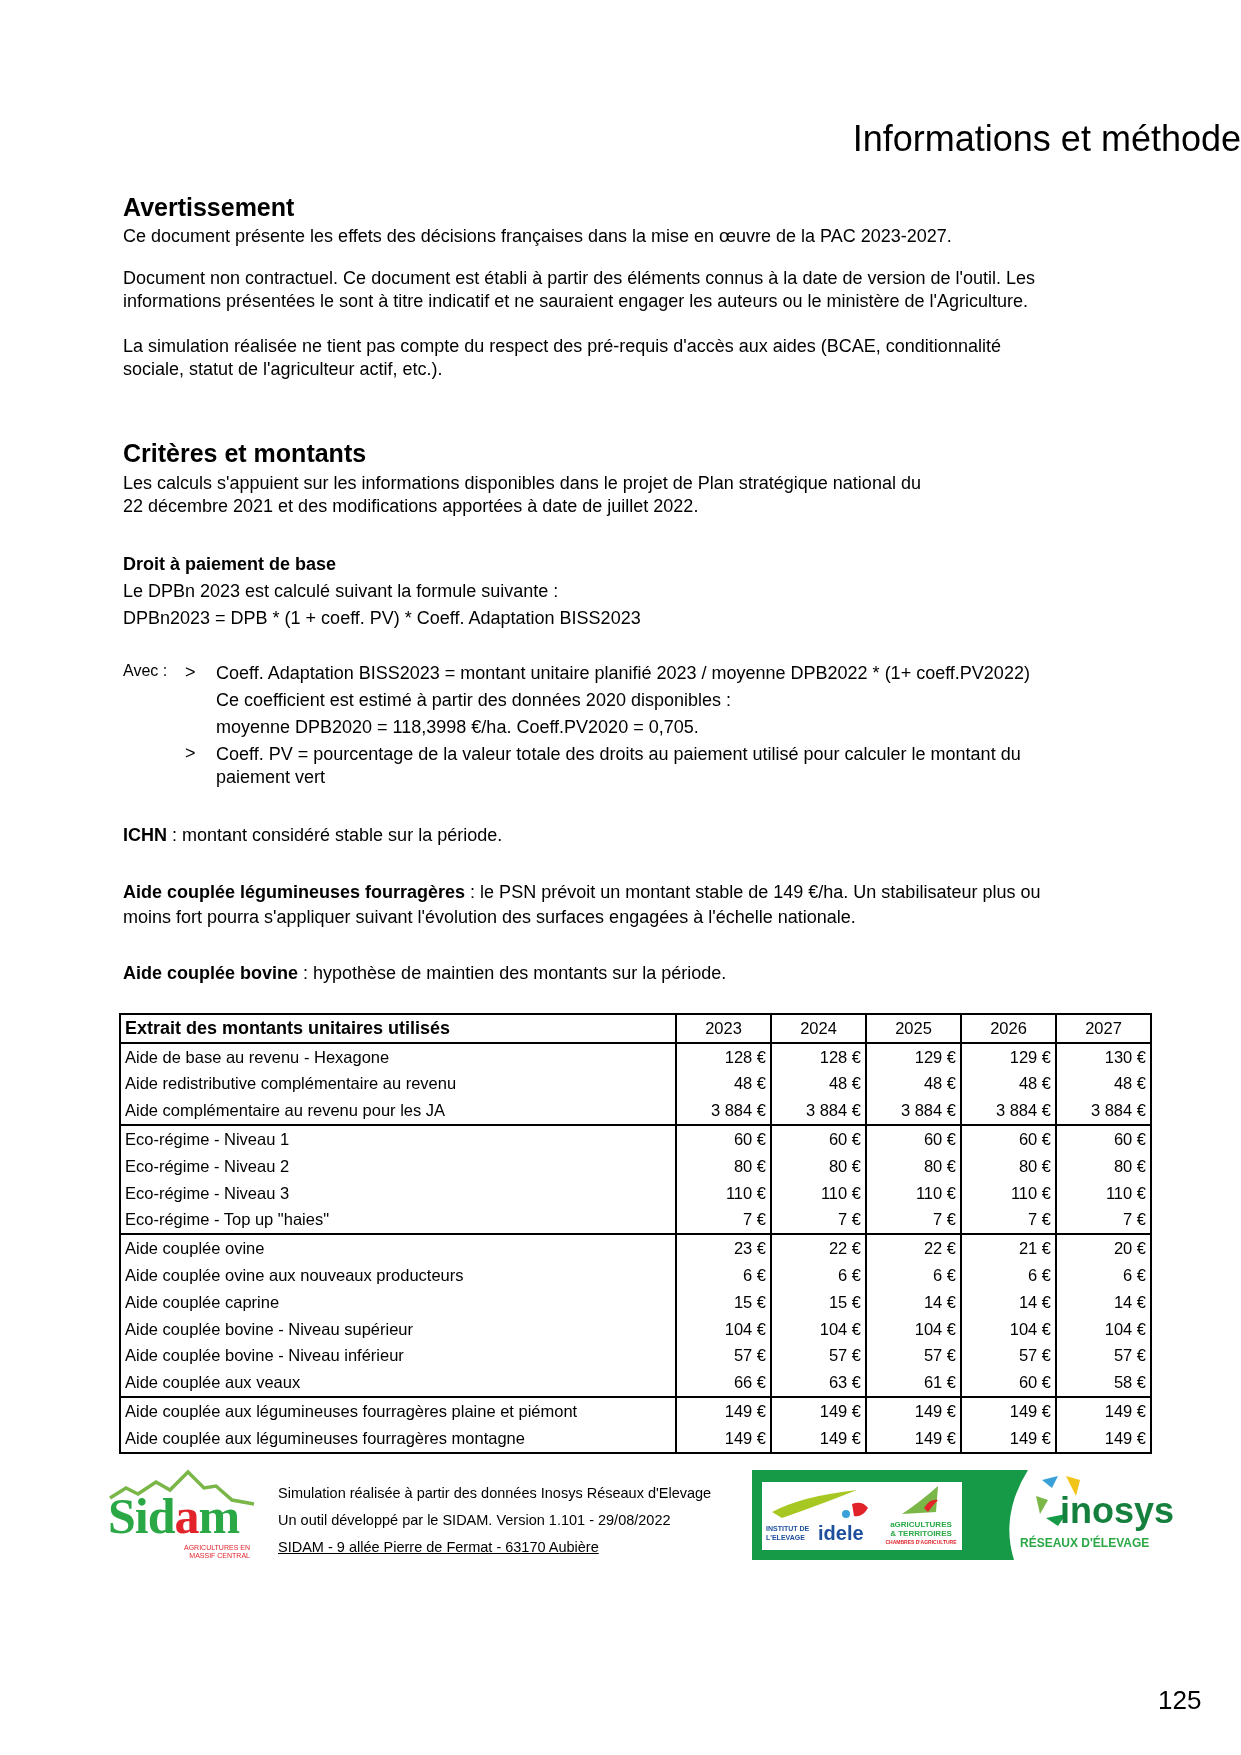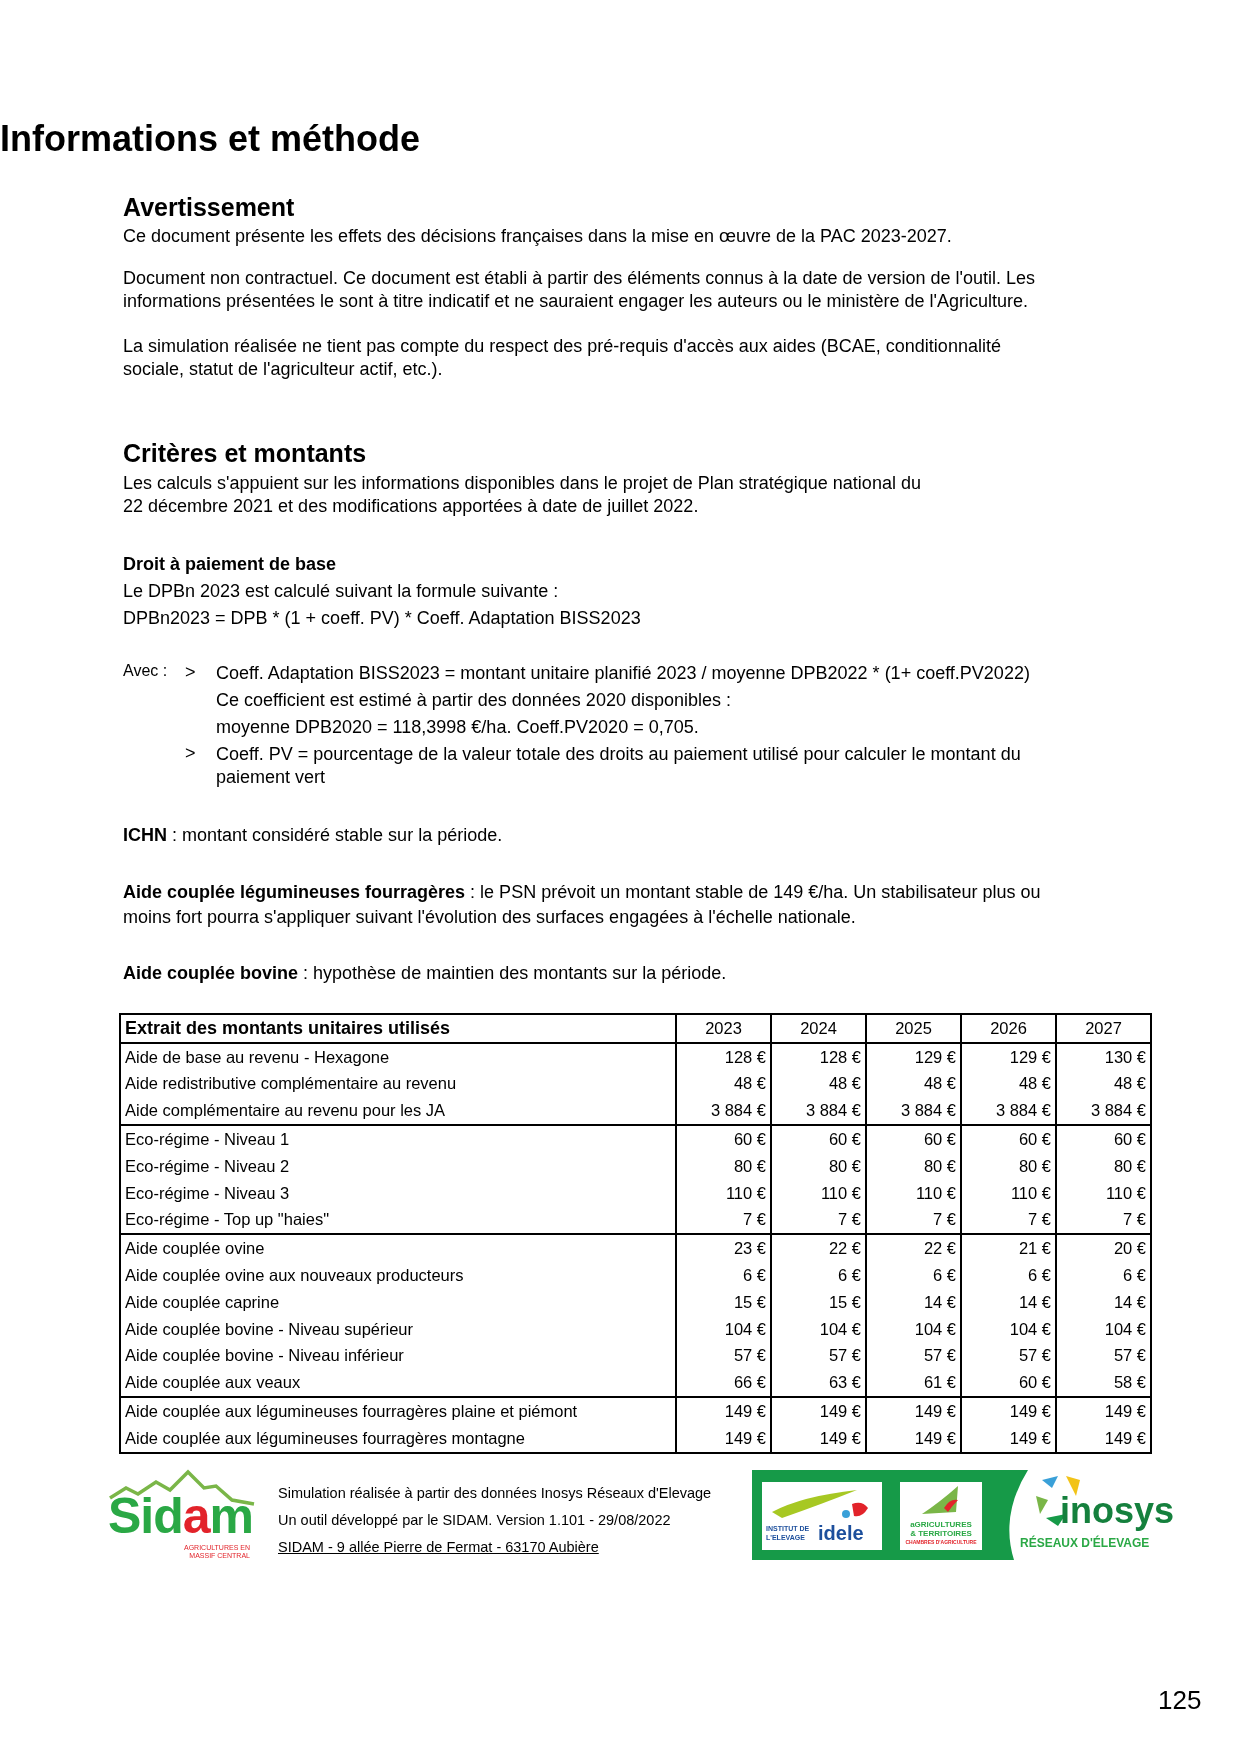--- a/index.html
+++ b/index.html
@@ -1,18 +1,18 @@
 <!DOCTYPE html>
 <html><head>
 <meta charset="utf-8">
 <style>
   html, body { margin:0; padding:0; background:#ffffff; }
   body { width:1241px; height:1755px; position:relative; overflow:hidden; font-family:"Liberation Sans", sans-serif; color:#000; }
   .abs { position:absolute; }
-  .title { left:0; width:1241px; top:118px; text-align:left; font-size:36px; font-weight:bold; }
+  .title { left:0; width:1241px; top:118px; text-align:right; font-size:36px; font-weight:normal; }
   .h2 { left:123px; font-size:25px; font-weight:bold; }
   .p { left:123px; font-size:18px; line-height:23px; white-space:nowrap; }
   .b { font-weight:bold; }
   .sub { font-size:18px; font-weight:bold; }
   .avec-label { left:123px; font-size:16px; }
   .gt { font-size:18px; }
   .indent { left:216px; font-size:18px; line-height:23px; white-space:nowrap; }
 
   table.extract { position:absolute; left:119px; top:1013px; width:1033px; border-collapse:collapse; font-size:16.5px; }
   table.extract td, table.extract th { padding:0 4px; height:26.8px; white-space:nowrap; }
@@ -194,21 +194,21 @@
         <td class="num">149 €</td>
         <td class="num">149 €</td>
       </tr>
     </tbody>
 </table>
 
 <div class="abs" style="left:108px; top:1468px; width:150px; height:92px;">
   <svg width="150" height="40" style="position:absolute; left:0; top:0;">
     <polyline points="2,30 18,20 30,26 48,14 62,22 80,4 96,20 108,18 124,32 146,36" fill="none" stroke="#7ab648" stroke-width="3.5"></polyline>
   </svg>
-  <div style="position:absolute; left:0; top:22px; font-size:50px; font-weight:bold; color:#2aa845; letter-spacing:-1px; line-height:52px;">Sid<span style="color:#e2232a;">a</span>m</div>
+  <div style="position:absolute; left:0; top:22px; font-size:50px; font-weight:bold; color:#2aa845; letter-spacing:-1px; line-height:52px;font-family:Liberation Serif, serif;">Sid<span style="color:#e2232a;">a</span>m</div>
   <div style="position:absolute; left:76px; top:76px; font-size:7px; color:#e2232a; line-height:8px; text-align:right; width:66px;">
     <div>AGRICULTURES EN</div>
     <div>MASSIF CENTRAL</div>
   </div>
 </div>
 
 <div class="abs footer-text" style="top:1480px;">Simulation réalisée à partir des données Inosys Réseaux d'Elevage</div>
 <div class="abs footer-text" style="top:1507px;">Un outil développé par le SIDAM. Version 1.101 - 29/08/2022</div>
 <div class="abs footer-text" style="top:1534px;text-decoration:underline;">SIDAM - 9 allée Pierre de Fermat - 63170 Aubière</div>
 
@@ -218,21 +218,21 @@
       <path d="M10,30 Q40,14 95,8 Q60,22 20,36 Z" fill="#a7c823"></path>
       <path d="M90,22 Q100,18 106,26 Q100,36 92,34 Z" fill="#e2232a"></path>
       <circle cx="84" cy="32" r="4" fill="#3aa0d8"></circle>
     </svg>
     <div style="position:absolute; left:4px; top:42px; font-size:7px; font-weight:bold; color:#1d4f9c; line-height:9px;">
       <div>INSTITUT DE</div>
       <div>L'ELEVAGE</div>
     </div>
     <div style="position:absolute; left:56px; top:40px; font-size:20px; font-weight:bold; color:#1d4f9c;">idele</div>
   </div>
-  <div class="logo-box" style="left:148px; top:12px; width:82px; height:68px;">
+  <div class="logo-box" style="left:128px; top:12px; width:82px; height:68px;">
     <svg width="82" height="36" style="position:absolute;left:0;top:0;">
       <path d="M22,32 Q40,20 58,4 L56,30 Z" fill="#7ab648"></path>
       <path d="M44,26 Q50,16 58,18 Q52,24 48,30 Z" fill="#e2232a"></path>
     </svg>
     <div style="position:absolute; left:0; width:82px; top:38px; text-align:center; font-size:8px; color:#2aa845; font-weight:bold; line-height:9px;">
       <div>aGRICULTURES</div>
       <div>&amp; TERRITOIRES</div>
       <div style="font-size:5px; color:#e2232a;">CHAMBRES D'AGRICULTURE</div>
     </div>
   </div>

